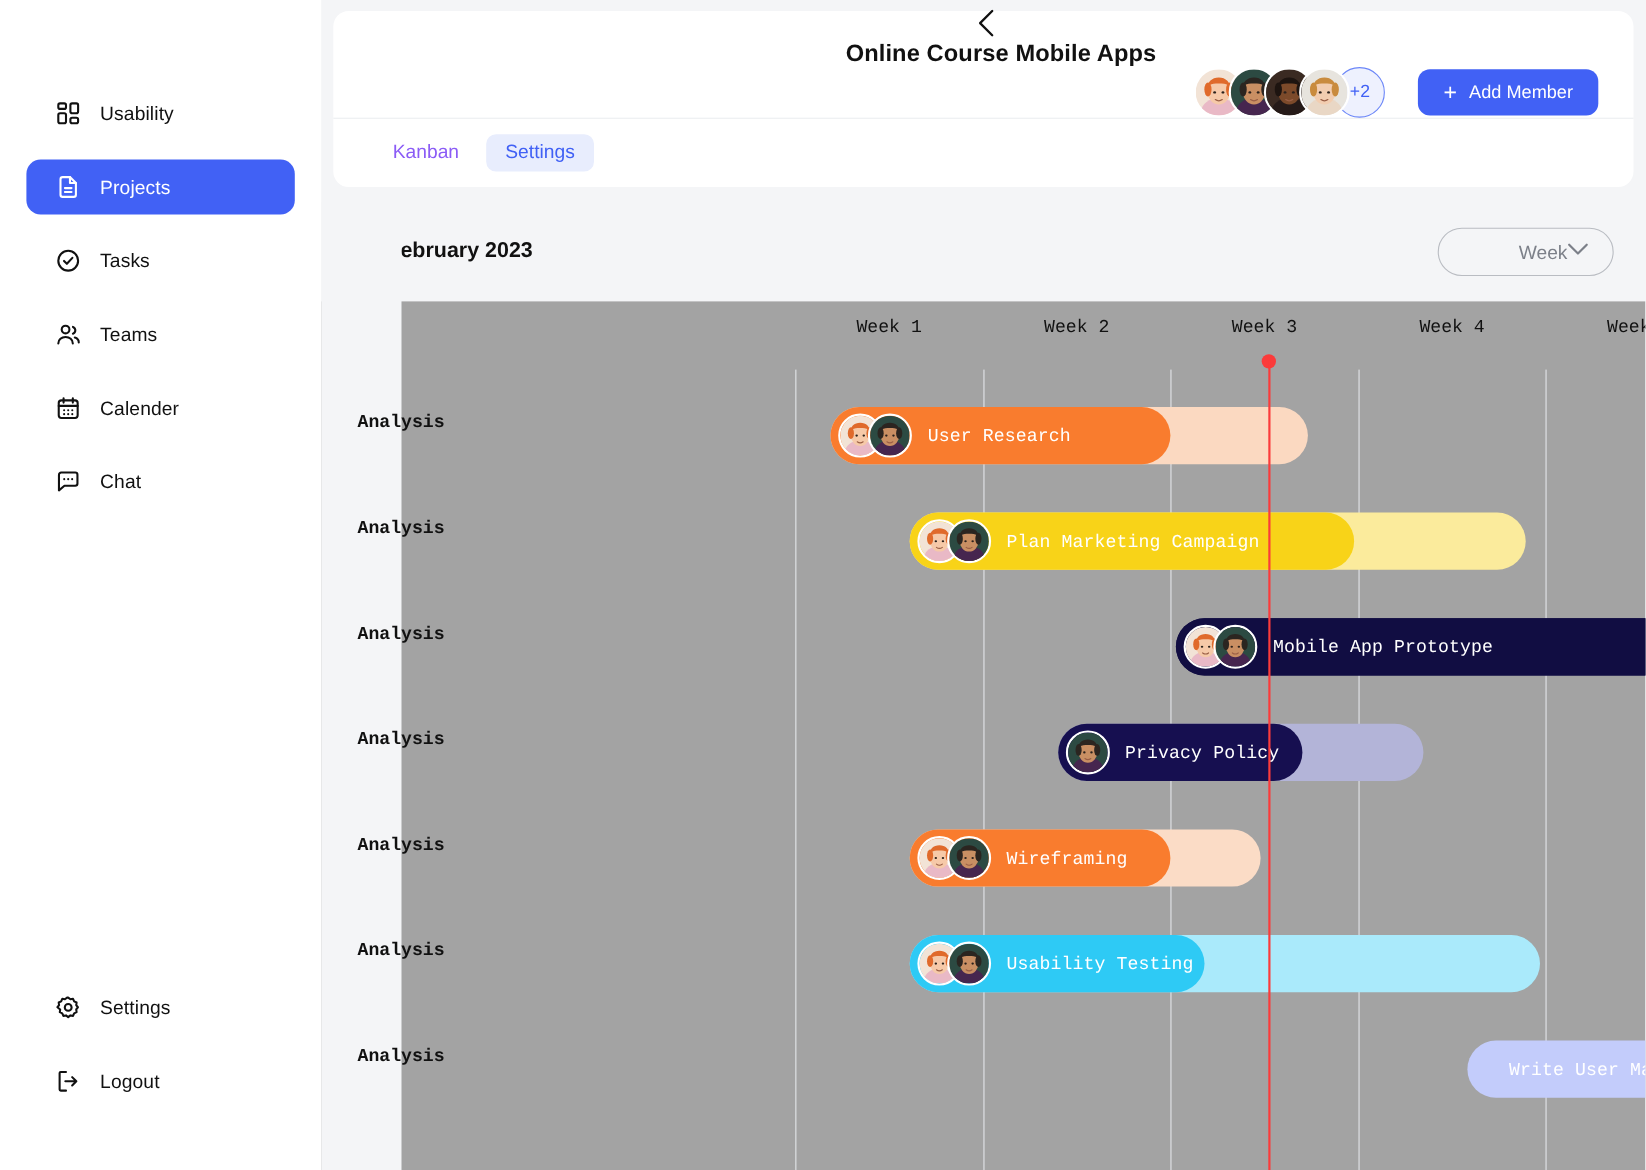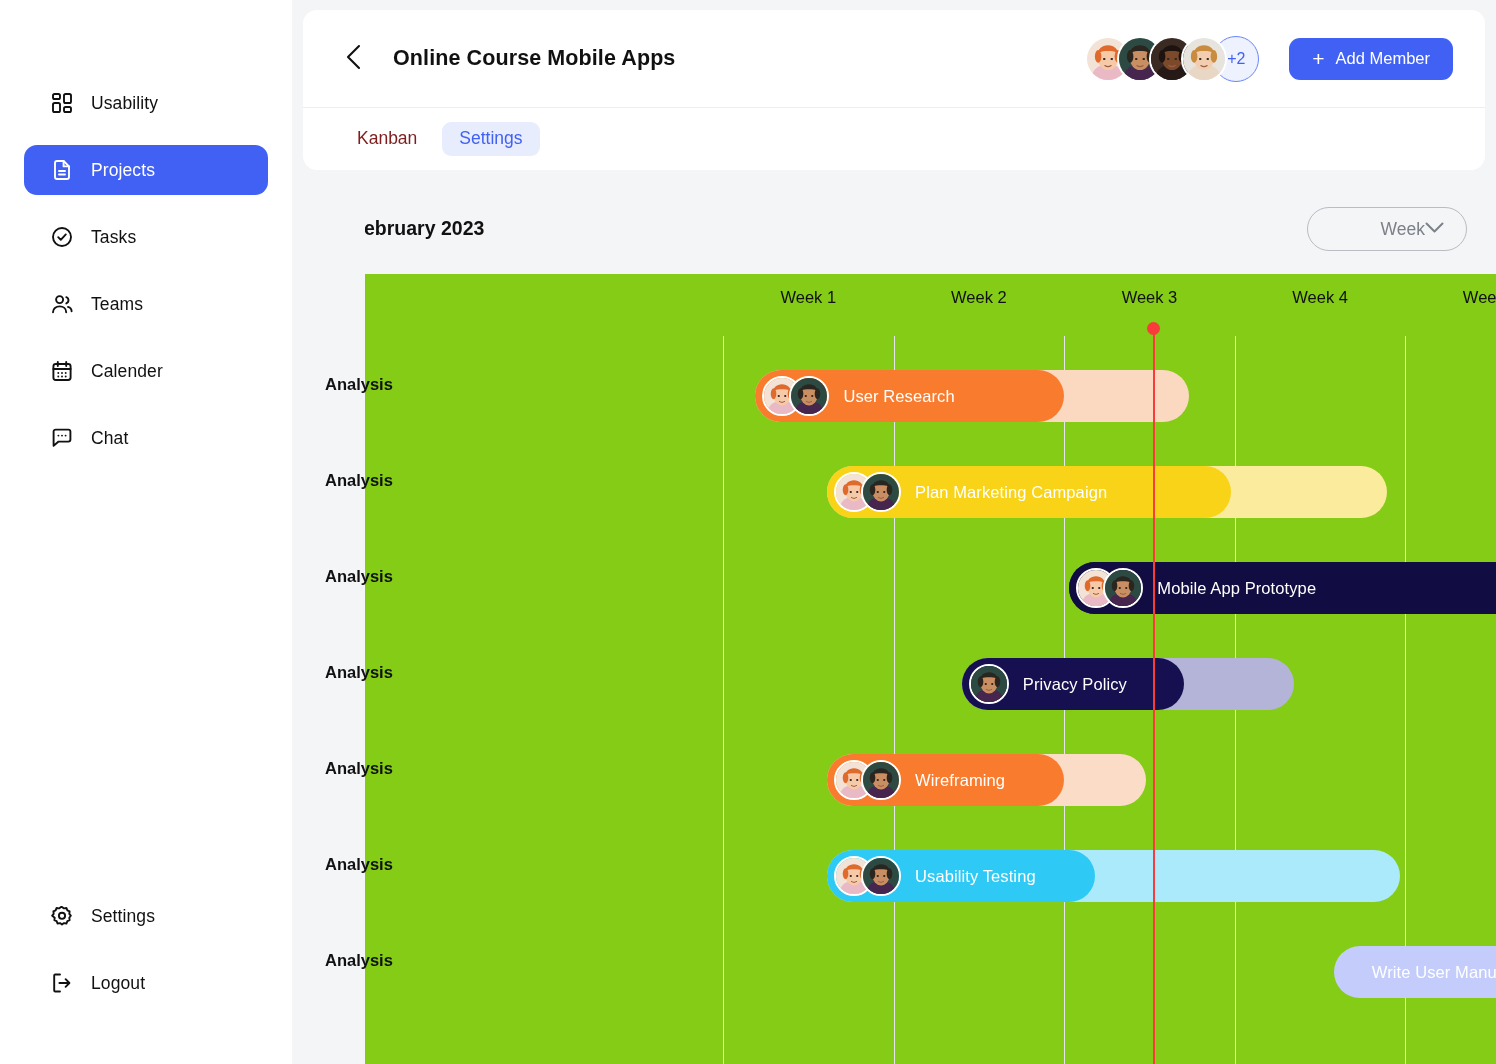--- a/index.html
+++ b/index.html
@@ -78,20 +78,21 @@
     border-radius: 14px;
   }
 
   #header-top {
     position: relative;
     height: 98px;
     border-bottom: 1px solid #eceef1;
     display: flex;
     align-items: center;
     padding: 0 32px 0 37px;
+    flex-direction: column;
   }
 
   #back-button {
     width: 26px; height: 26px;
     display: flex; align-items: center; justify-content: center;
     cursor: pointer; flex: 0 0 26px;
   }
 
   #page-title {
     margin-left: 27px;
@@ -151,21 +152,21 @@
     height: 61px;
     padding-left: 37px;
     gap: 8px;
   }
   .tab {
     height: 34px;
     padding: 0 17px;
     display: flex; align-items: center;
     border-radius: 9px;
     font-size: 17.5px;
-    color: #7f1d1d;
+    color: #8b5cf6;
     cursor: pointer;
     background: transparent;
   }
   .tab.active { background: #e8edfd; color: #4161f5; }
 
   
   #timeline-header {
     position: absolute;
     left: 0; top: 184px;
     width: 1204px; height: 90px;
@@ -189,21 +190,22 @@
     padding: 0 22px 0 26px;
     cursor: pointer;
   }
   #range-select .sel-value { font-size: 17.5px; color: #7c8089; }
 
   #timeline-card {
     position: absolute;
     left: 0; top: 274px;
     width: 1204px;
     height: 790px;
-    background: #84cc16;
+    background: #a3a3a3;
+    font-family: Liberation Mono, monospace;
   }
 
   
   #label-gutter {
     position: absolute;
     left: 0; top: -90px;
     width: 73px; height: 880px;
     background: #f4f5f7;
   }
 

